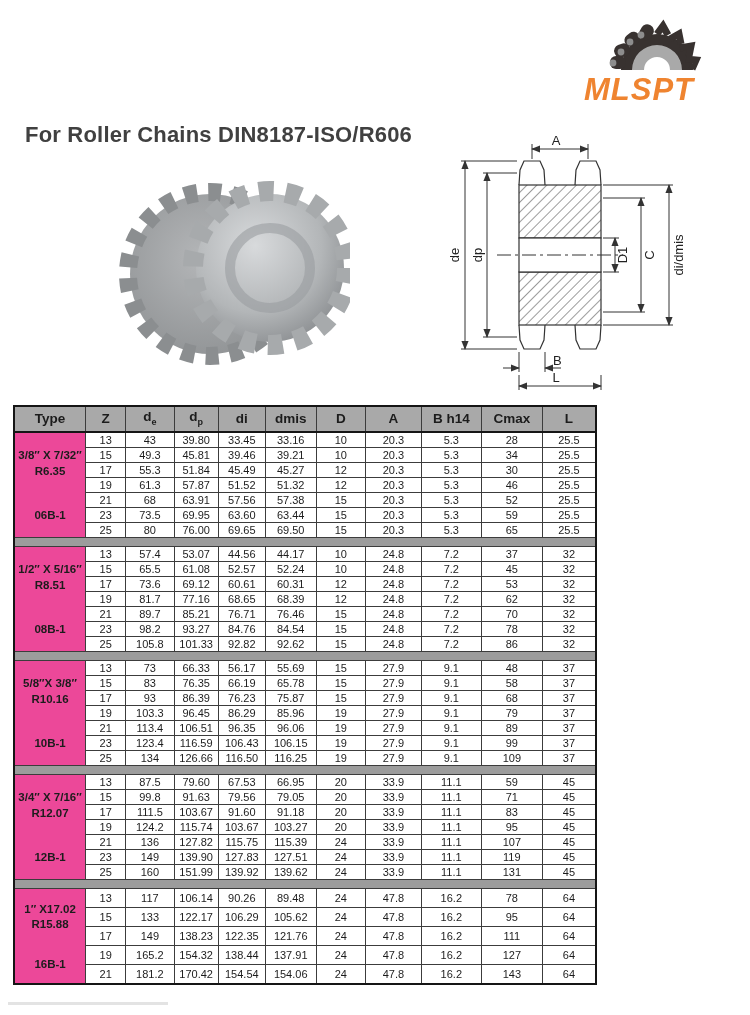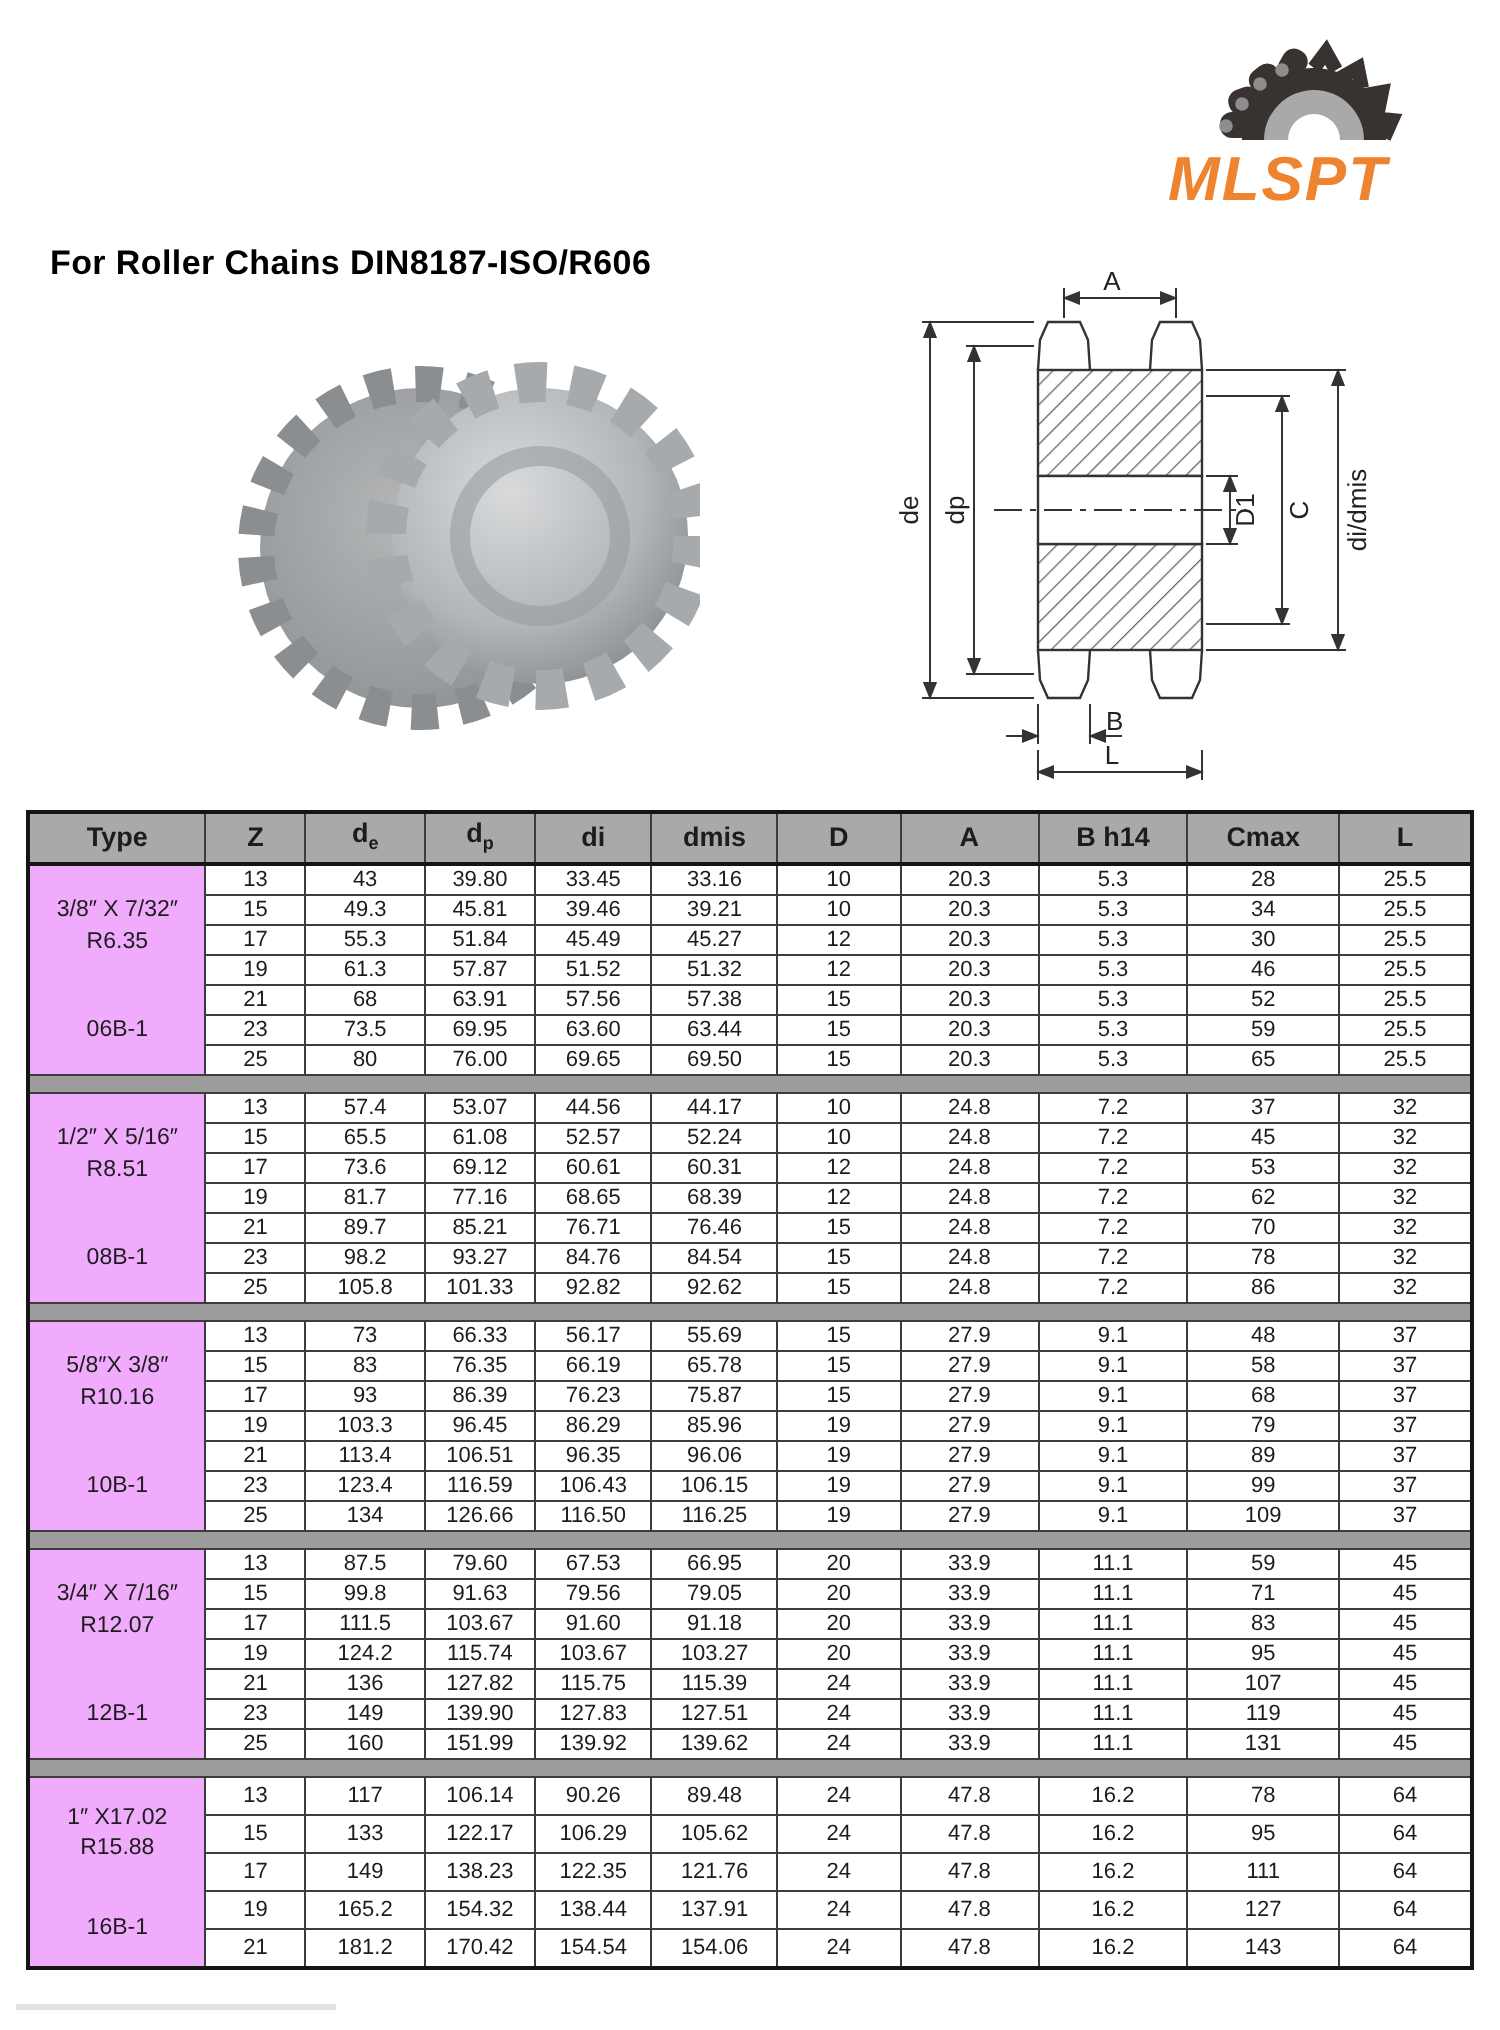--- a/index.html
+++ b/index.html
@@ -7,37 +7,37 @@
        font-family:"Liberation Sans",sans-serif;color:#1c1c1c;}
 
   
   .title-block{position:absolute;left:22px;top:24px;display:flex;align-items:stretch;}
   .vbar{width:2px;background:#2b2b2b;}
   .title-lines{font-weight:bold;font-size:21px;line-height:1.07;letter-spacing:.3px;
                padding:0 10px;white-space:nowrap;}
   .logo{position:absolute;right:24px;top:12px;width:160px;height:96px;}
 
   
-  .section-title{position:absolute;left:25px;top:122px;font-weight:bold;font-size:17px;
-                 letter-spacing:.2px;color:#000000;}
+  .section-title{position:absolute;left:25px;top:122px;font-weight:bold;font-size:22px;
+                 letter-spacing:.2px;color:#404040;}
 
   
   .photo{position:absolute;left:118px;top:156px;width:232px;height:232px;}
   .diagram{position:absolute;left:423px;top:130px;width:322px;height:270px;}
 
   
-  .tbl-wrap{position:absolute;left:13px;top:405px;width:724px;}
+  .tbl-wrap{position:absolute;left:13px;top:405px;width:584px;}
   table{border-collapse:collapse;width:100%;border:2px solid #151515;table-layout:fixed;}
   th,td{border:1px solid #3c3c3c;text-align:center;vertical-align:middle;
         font-size:11px;padding:0;height:14px;line-height:1.1;}
   thead th{background:#a9a9a9;font-size:13.5px;font-weight:bold;height:24px;
            border-bottom:2px solid #151515;}
   thead th sub{font-size:9px;}
   tr.tall td{height:18px;}
-  td.type-cell{background:#f0abfc;font-weight:normal;font-size:11.5px;padding:0;margin-top:48px;}
+  td.type-cell{background:#ec4899;font-weight:bold;font-size:11.5px;padding:0;margin-top:48px;}
   .type-wrap{display:flex;flex-direction:column;justify-content:space-around;
              align-items:center;height:100%;}
   .type-size{line-height:1.35;}
   tr.sep td{background:#9c9c9c;height:8px;border-left:none;border-right:none;}
   .c0{width:12.3%}.c1{width:6.9%}.c2{width:8.3%}.c3{width:7.6%}.c4{width:8.1%}
   .c5{width:8.7%}.c6{width:8.5%}.c7{width:9.6%}.c8{width:10.3%}.c9{width:10.5%}
   .c10{width:9.2%}
 
   .footer-line{position:absolute;left:8px;bottom:10px;width:160px;height:3px;background:#e3e3e3;}
 

